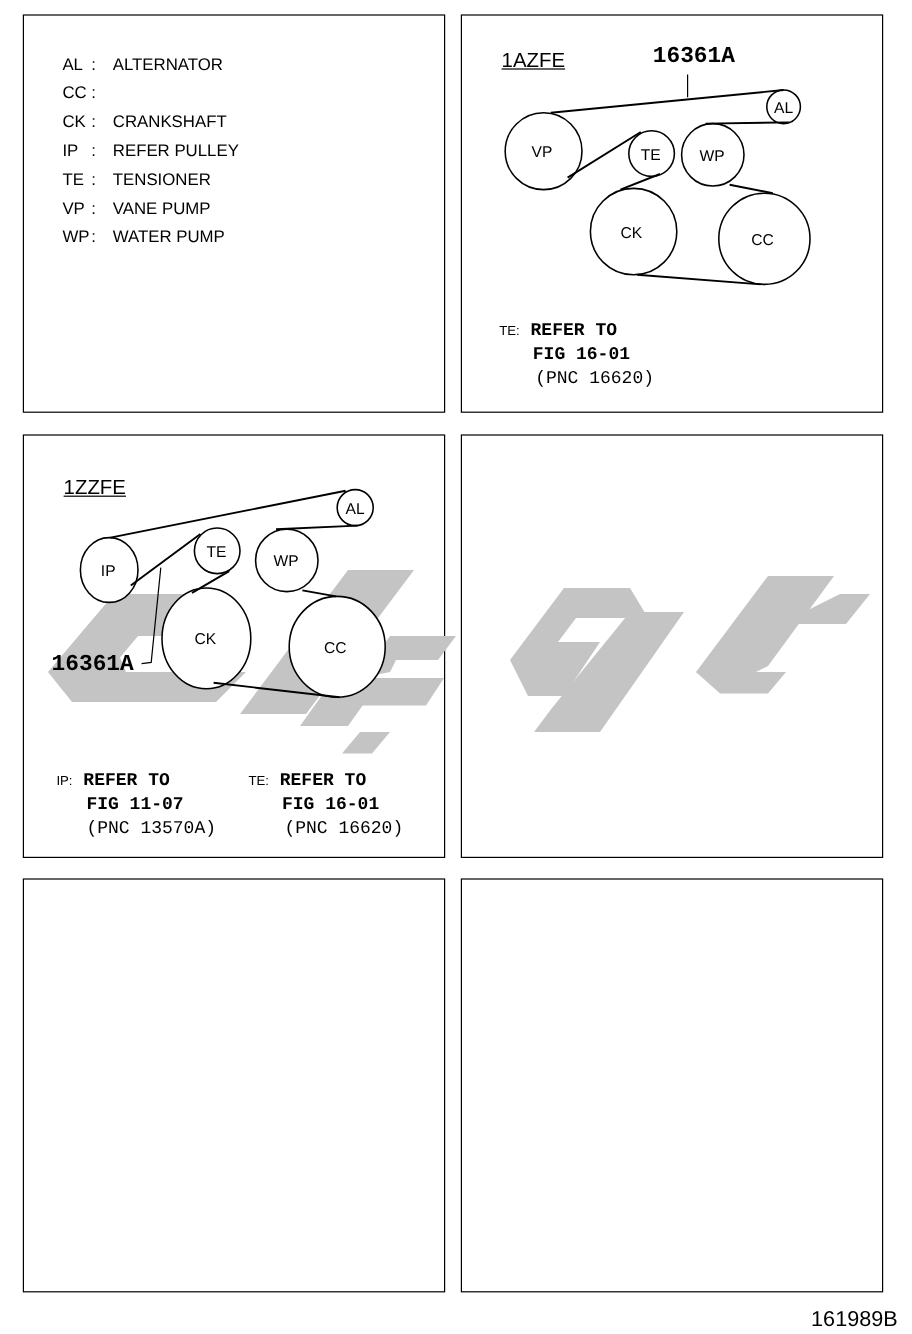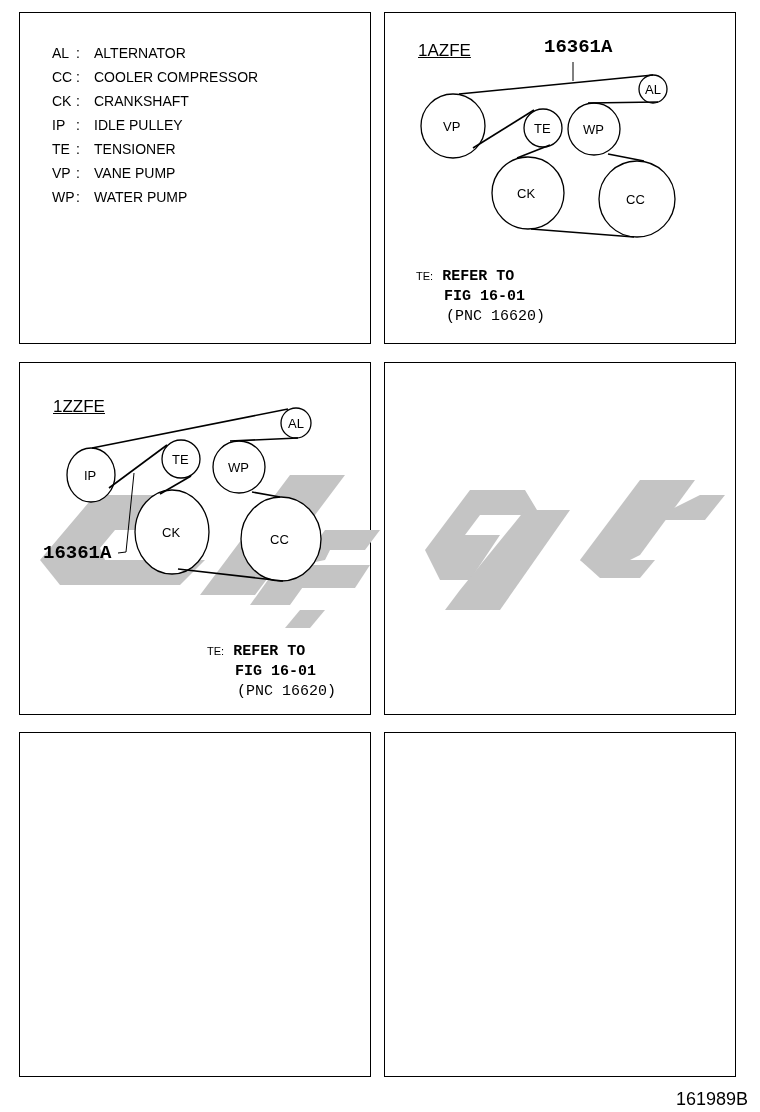--- a/index.html
+++ b/index.html
@@ -37,31 +37,30 @@
 
 <div class="legend" style="left:52px; top:41px;">
   <div class="legend-row">
     <span class="legend-code">AL</span>
     <span style="width:0;margin-left:-18px;margin-right:18px;">:</span>
     <span>ALTERNATOR</span>
   </div>
   <div class="legend-row">
     <span class="legend-code">CC</span>
     <span style="width:0;margin-left:-18px;margin-right:18px;">:</span>
-    <span>COOLER COMPRESSOR</span>
   </div>
   <div class="legend-row">
     <span class="legend-code">CK</span>
     <span style="width:0;margin-left:-18px;margin-right:18px;">:</span>
     <span>CRANKSHAFT</span>
   </div>
   <div class="legend-row">
     <span class="legend-code">IP</span>
     <span style="width:0;margin-left:-18px;margin-right:18px;">:</span>
-    <span>IDLE PULLEY</span>
+    <span>REFER PULLEY</span>
   </div>
   <div class="legend-row">
     <span class="legend-code">TE</span>
     <span style="width:0;margin-left:-18px;margin-right:18px;">:</span>
     <span>TENSIONER</span>
   </div>
   <div class="legend-row">
     <span class="legend-code">VP</span>
     <span style="width:0;margin-left:-18px;margin-right:18px;">:</span>
     <span>VANE PUMP</span>
@@ -157,20 +156,25 @@
   <span class="label-sm" style="position:absolute;left:84px;top:468px;">IP</span>
   <span class="label-sm" style="position:absolute;left:172px;top:452px;">TE</span>
   <span class="label-sm" style="position:absolute;left:228px;top:460px;">WP</span>
   <span class="label-sm" style="position:absolute;left:288px;top:416px;">AL</span>
   <span class="label-sm" style="position:absolute;left:162px;top:525px;">CK</span>
   <span class="label-sm" style="position:absolute;left:270px;top:532px;">CC</span>
 
   <span class="engine" style="left:53px;top:397px;">1ZZFE</span>
   <span class="partno mono-bold" style="left:43px;top:542px;">16361A</span>
 
+  <div class="note mono-bold" style="left:47px;top:641px;">
+    <div class="line"><span class="prefix">IP:</span> <span>REFER TO</span></div>
+    <div class="line" style="padding-left:25px;">FIG 11-07</div>
+    <div class="line" style="padding-left:25px;font-weight:normal;">(PNC 13570A)</div>
+  </div>
   <div class="note mono-bold" style="left:207px;top:641px;">
     <div class="line"><span class="prefix">TE:</span> <span>REFER TO</span></div>
     <div class="line" style="padding-left:28px;">FIG 16-01</div>
     <div class="line" style="padding-left:30px;font-weight:normal;">(PNC 16620)</div>
   </div>
 
   <span class="fig-id" style="position:absolute;">161989B</span>
 </div>
 
 </body></html>

